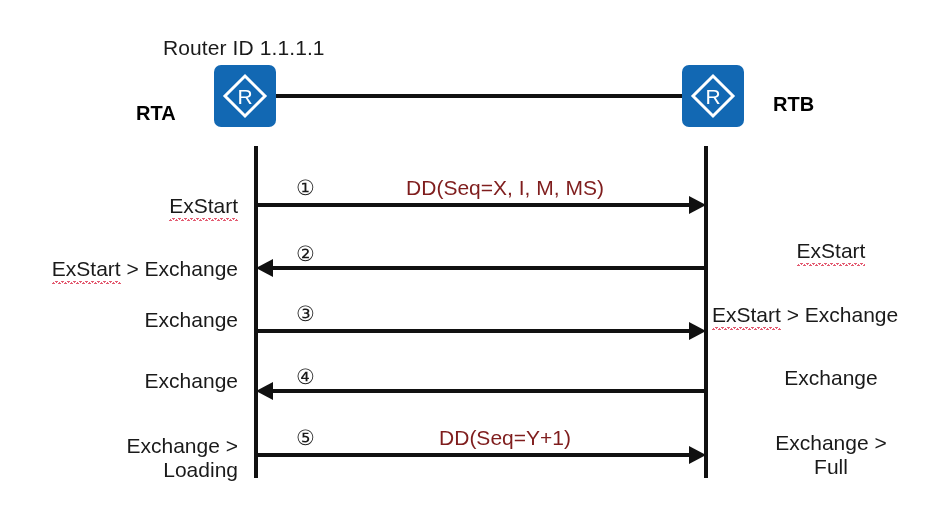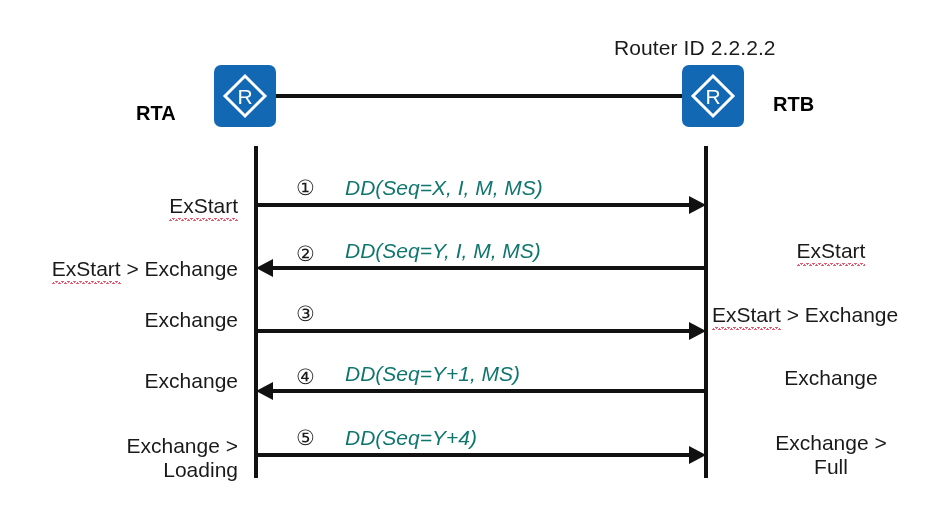--- a/index.html
+++ b/index.html
@@ -77,23 +77,23 @@
   .arrowhead.right {
     border-left: 17px solid #111111;
   }
   .arrowhead.left {
     border-right: 17px solid #111111;
   }
 
   .msg-label {
     position: absolute;
     font-size: 21px;
-    color: #0f766e;
-    white-space: nowrap;
-    font-style: italic;
+    color: #7f1d1d;
+    white-space: nowrap;
+    text-align: center;
   }
   .msg-seq {
     position: absolute;
     font-size: 21px;
     color: #1a1a1a;
     white-space: nowrap;
     line-height: 1;
   }
 
   
@@ -126,22 +126,22 @@
     background-size: 6px 3px;
     background-repeat: repeat-x;
     opacity: 0.95;
   }
 </style>
 </head>
 <body>
 
 <div id="canvas">
 
-
-  <div class="router-id-label" style="left:614px; top:36px;">Router ID 2.2.2.2</div>
+  <div class="router-id-label" style="left:163px; top:36px;">Router ID 1.1.1.1</div>
+
 
   <div class="link-line" style="left:272px; top:94px; width:418px;"></div>
 
   <div class="router-icon" style="left:214px; top:65px;">
     <svg width="62" height="62" viewBox="0 0 62 62" aria-hidden="true">
       <polygon points="31,11 51,31 31,51 11,31" fill="none" stroke="#ffffff" stroke-width="3"></polygon>
       <text x="31" y="39" font-family="Liberation Sans, sans-serif" font-size="21" fill="#ffffff" text-anchor="middle">R</text>
     </svg>
   </div>
 
@@ -160,35 +160,33 @@
   <div class="lifeline" style="left:704px; top:146px; height:332px;"></div>
 
   <div class="msg-line" style="left:256px; top:203px; width:434px;"></div>
   <div class="arrowhead right" style="left:689px; top:196px;"></div>
   <div class="msg-seq" style="left:296px; top:177px;">①</div>
   <div class="msg-label" style="left:345px; top:176px; width:320px;">DD(Seq=X, I, M, MS)</div>
 
   <div class="msg-line" style="left:272px; top:266px; width:432px;"></div>
   <div class="arrowhead left" style="left:256px; top:259px;"></div>
   <div class="msg-seq" style="left:296px; top:243px;">②</div>
-  <div class="msg-label" style="left:345px; top:239px; width:320px;">DD(Seq=Y, I, M, MS)</div>
 
   <div class="msg-line" style="left:256px; top:329px; width:434px;"></div>
   <div class="arrowhead right" style="left:689px; top:322px;"></div>
   <div class="msg-seq" style="left:296px; top:303px;">③</div>
 
   <div class="msg-line" style="left:272px; top:389px; width:432px;"></div>
   <div class="arrowhead left" style="left:256px; top:382px;"></div>
   <div class="msg-seq" style="left:296px; top:366px;">④</div>
-  <div class="msg-label" style="left:345px; top:362px; width:320px;">DD(Seq=Y+1, MS)</div>
 
   <div class="msg-line" style="left:256px; top:453px; width:434px;"></div>
   <div class="arrowhead right" style="left:689px; top:446px;"></div>
   <div class="msg-seq" style="left:296px; top:427px;">⑤</div>
-  <div class="msg-label" style="left:345px; top:426px; width:320px;">DD(Seq=Y+4)</div>
+  <div class="msg-label" style="left:345px; top:426px; width:320px;">DD(Seq=Y+1)</div>
 
   <div class="state-label left" style="left:0px; top:194px; width:238px;"><span class="sq">ExStart</span></div>
 
   <div class="state-label left" style="left:0px; top:257px; width:238px;"><span class="sq">ExStart</span> &gt; Exchange</div>
 
   <div class="state-label left" style="left:0px; top:308px; width:238px;">Exchange</div>
 
   <div class="state-label left" style="left:0px; top:369px; width:238px;">Exchange</div>
 
   <div class="state-label left" style="left:0px; top:434px; width:238px;">Exchange &gt;

